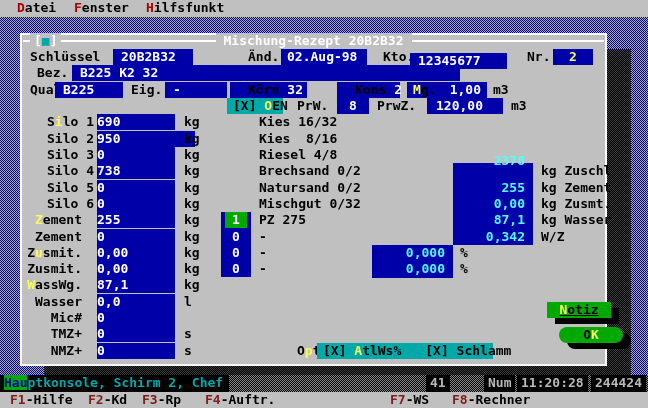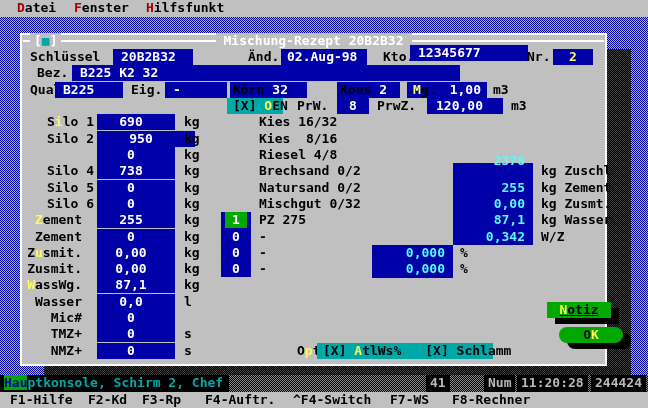--- a/index.html
+++ b/index.html
@@ -37,23 +37,23 @@
              padding:0 8px;color:#fff;white-space:nowrap;}
 
   .lbl{position:absolute;height:16px;color:#000;white-space:pre;}
   .lbl .hot,.fld .hot,.cyanband .hot,.btn .hot{color:#fcfc54;}
   .lbl-r{text-align:right;}
   .fld{position:absolute;height:16px;background:#0000a8;color:#fff;white-space:pre;}
   .pl8{padding-left:8px;box-sizing:border-box;}
   .pl6{padding-left:6px;box-sizing:border-box;}
   .tc{text-align:center;}
   .tr8{text-align:right;padding-right:20px;box-sizing:border-box;}
-  .tr10{text-align:center;padding-right:10px;box-sizing:border-box;}
+  .tr10{text-align:left;padding-right:10px;box-sizing:border-box;}
   .yellow{color:#fcfc54;}
-  .klbl{color:#000;padding-left:3px;}
+  .klbl{color:#000;padding-left:18px;}
   .kval{color:#fff;padding-left:8px;}
   .fld-split{display:flex;justify-content:space-between;padding:0 6px;box-sizing:border-box;}
   .fld-split .klbl{padding-left:0;}
 
   .cyanband{position:absolute;height:16px;background:#00a8a8;color:#000;padding-left:6px;
             box-sizing:border-box;white-space:pre;display:flex;}
   .cb-item{margin-right:24px;white-space:pre;}
 
   .selcol{position:absolute;background:#0000a8;}
   .selcell{position:absolute;width:30px;height:16px;background:#0000a8;color:#fff;text-align:center;}
@@ -68,21 +68,21 @@
        box-shadow:8px 6px 0 #000;}
 
   .statusbar{position:absolute;left:0;top:375px;width:100%;height:17px;z-index:5;}
   .sb-left{position:absolute;left:0;top:0;height:17px;background:#000;color:#00a8a8;
            padding:0 6px 0 4px;white-space:pre;}
   .sb-left .hl{background:#00a800;color:#0000a8;}
   .sb-item{position:absolute;top:0;height:17px;background:#000;color:#b8b8b8;padding:0 4px;white-space:pre;}
 
   .fkeybar{position:absolute;left:0;top:392px;width:100%;height:16px;background:#c0c0c0;z-index:5;}
   .fk{position:absolute;top:0;height:16px;color:#000;white-space:pre;}
-  .fk .key{color:#000000;}
+  .fk .key{color:#7f1d1d;}
 </style>
 </head>
 <body>
 
 <div id="stage" class="dz">
 
   <div class="menubar" id="menubar">
       <div class="menu-item" style="left: 17px;"><span class="hot">D</span>atei</div>
       <div class="menu-item" style="left: 74px;"><span class="hot">F</span>enster</div>
       <div class="menu-item" style="left: 146px;"><span class="hot">H</span>ilfsfunkt</div>
@@ -93,21 +93,21 @@
   <div class="window" id="win">
     <div class="tline"></div>
     <div class="closebtn">[<span class="sq">■</span>]</div>
     <div class="win-title">Mischung-Rezept 20B2B32</div>
 
     <div class="lbl" style="left:10px;top:16px">Schlüssel</div>
     <div class="fld pl8" style="left:93px;top:16px;width:80px">20B2B32</div>
     <div class="lbl" style="left:228px;top:16px">Änd.</div>
     <div class="fld pl6" style="left:261px;top:16px;width:86px">02.Aug-98</div>
     <div class="lbl" style="left:363px;top:16px">Kto.</div>
-    <div class="fld pl8" style="left:390px;top:12px;width:118px">12345677</div>
+    <div class="fld pl8" style="left:390px;top:20px;width:97px">12345677</div>
     <div class="lbl" style="left:507px;top:16px">Nr.</div>
     <div class="fld tc yellow" style="left:533px;top:16px;width:40px">2</div>
 
     <div class="lbl" style="left:17px;top:32px">Bez.</div>
     <div class="fld pl8" style="left:52px;top:32px;width:388px">B225 K2 32</div>
 
     <div class="lbl" style="left:10px;top:49px">Qual</div>
     <div class="fld pl8" style="left:35px;top:49px;width:68px">B225</div>
     <div class="lbl" style="left:111px;top:49px">Eig.</div>
     <div class="fld pl8" style="left:145px;top:49px;width:62px">-</div>
@@ -130,20 +130,21 @@
     <div class="lbl" style="left:277px;top:310px">O<span class="hot">p</span>t.</div>
     <div class="cyanband" id="cbband" style="left:297px;top:310px;width:176px"><span class="cb-item">[X] <span class="hot">A</span>tlWs%</span><span class="cb-item">[X] Schlamm</span></div>
   <div class="lbl lbl-r" style="left: 0px; top: 81px; width: 74px;">S<span class="hot">i</span>lo 1</div>
       <div class="fld tr10" style="left: 77px; top: 81px; width: 78px;">690</div>
       <div class="lbl" style="left: 164px; top: 81px;">kg</div>
       <div class="lbl" style="left: 239px; top: 81px;">Kies 16/32</div>
       <div class="lbl lbl-r" style="left: 0px; top: 98px; width: 74px;">Silo 2</div>
       <div class="fld tr10" style="left: 77px; top: 98px; width: 98px;">950</div>
       <div class="lbl" style="left: 164px; top: 98px;">kg</div>
       <div class="lbl" style="left: 239px; top: 98px;">Kies  8/16</div>
+      <div class="lbl lbl-r" style="left: 0px; top: 114px; width: 74px;">Silo 3</div>
       <div class="fld tr10" style="left: 77px; top: 114px; width: 78px;">0</div>
       <div class="lbl" style="left: 164px; top: 114px;">kg</div>
       <div class="lbl" style="left: 239px; top: 114px;">Riesel 4/8</div>
       <div class="lbl lbl-r" style="left: 0px; top: 130px; width: 74px;">Silo 4</div>
       <div class="fld tr10" style="left: 77px; top: 130px; width: 78px;">738</div>
       <div class="lbl" style="left: 164px; top: 130px;">kg</div>
       <div class="lbl" style="left: 239px; top: 130px;">Brechsand 0/2</div>
       <div class="lbl lbl-r" style="left: 0px; top: 147px; width: 74px;">Silo 5</div>
       <div class="fld tr10" style="left: 77px; top: 147px; width: 78px;">0</div>
       <div class="lbl" style="left: 164px; top: 147px;">kg</div>
@@ -210,17 +211,16 @@
     <div class="sb-item" style="left:484px">Num</div>
     <div class="sb-item" style="left:517px">11:20:28</div>
     <div class="sb-item" style="left:591px">244424</div>
   </div>
 
   <div class="fkeybar" id="fkeybar">
       <div class="fk" style="left: 10px;"><span class="key">F1</span>-Hilfe</div>
       <div class="fk" style="left: 88px;"><span class="key">F2</span>-Kd</div>
       <div class="fk" style="left: 142px;"><span class="key">F3</span>-Rp</div>
       <div class="fk" style="left: 205px;"><span class="key">F4</span>-Auftr.</div>
-      <div class="fk" style="left: 293px;"><span class="key">^F4</span>-Switch</div>
       <div class="fk" style="left: 390px;"><span class="key">F7</span>-WS</div>
       <div class="fk" style="left: 452px;"><span class="key">F8</span>-Rechner</div>
     </div>
 </div>
 
 </body></html>

